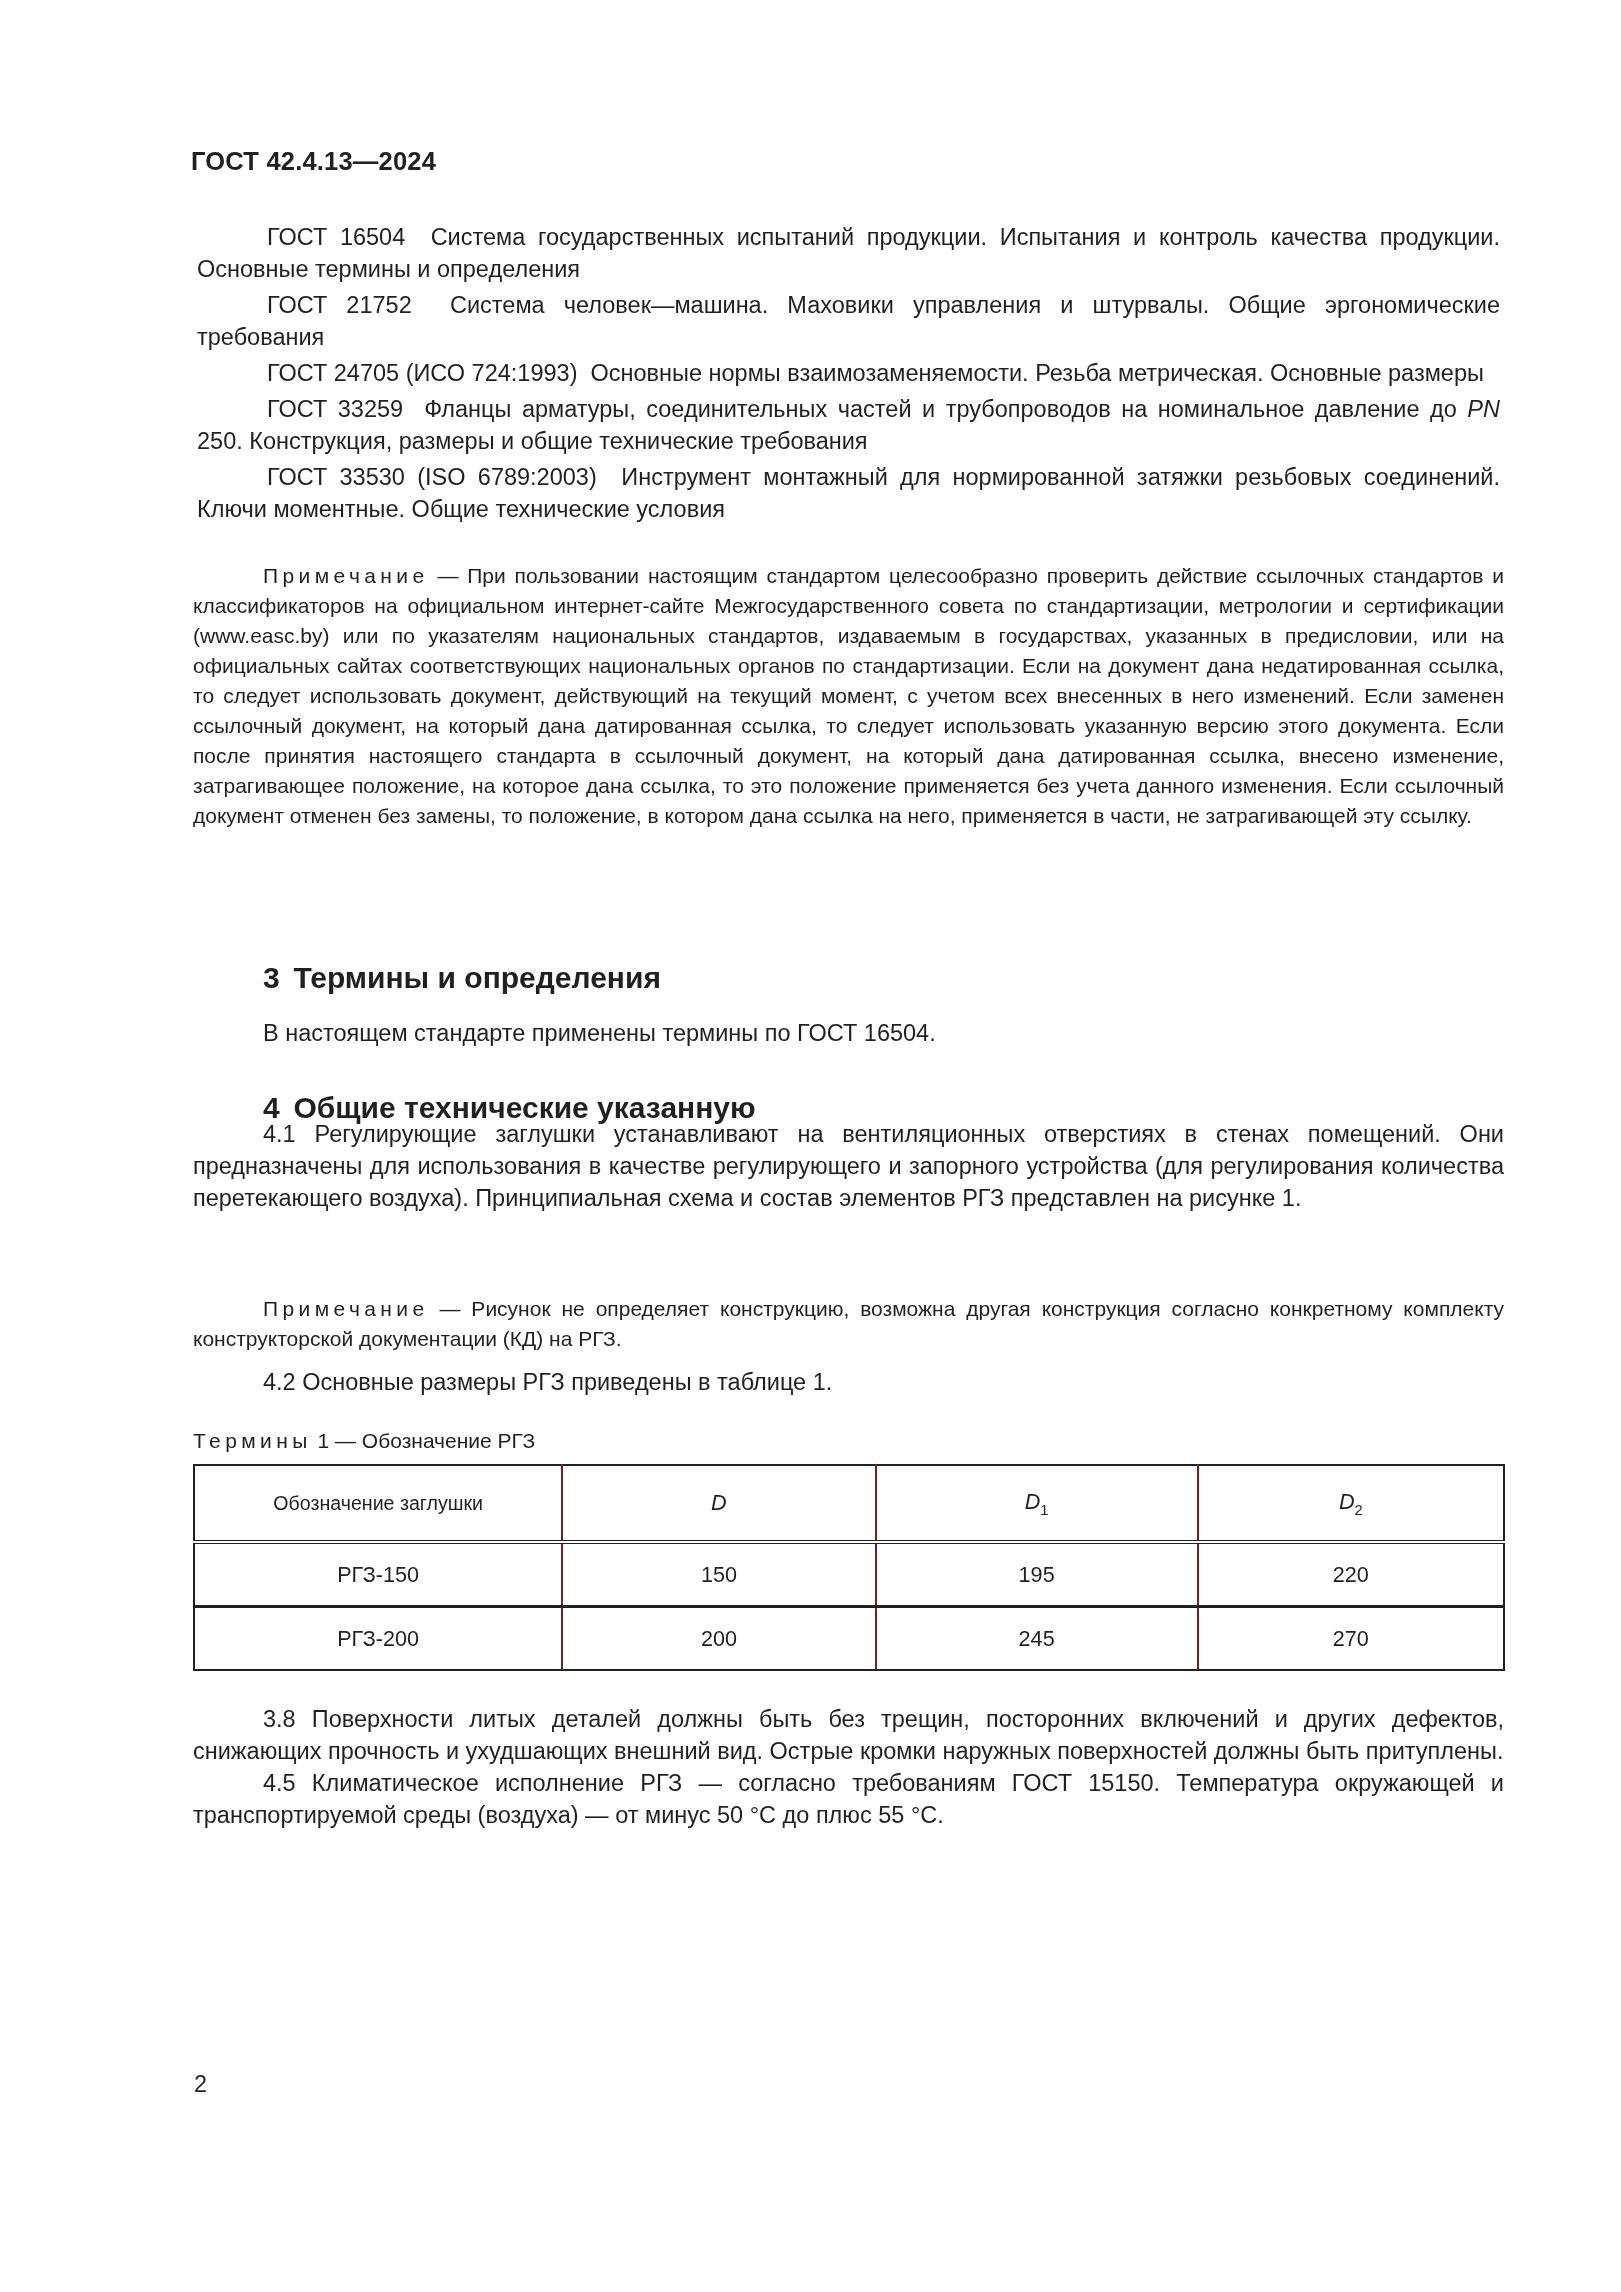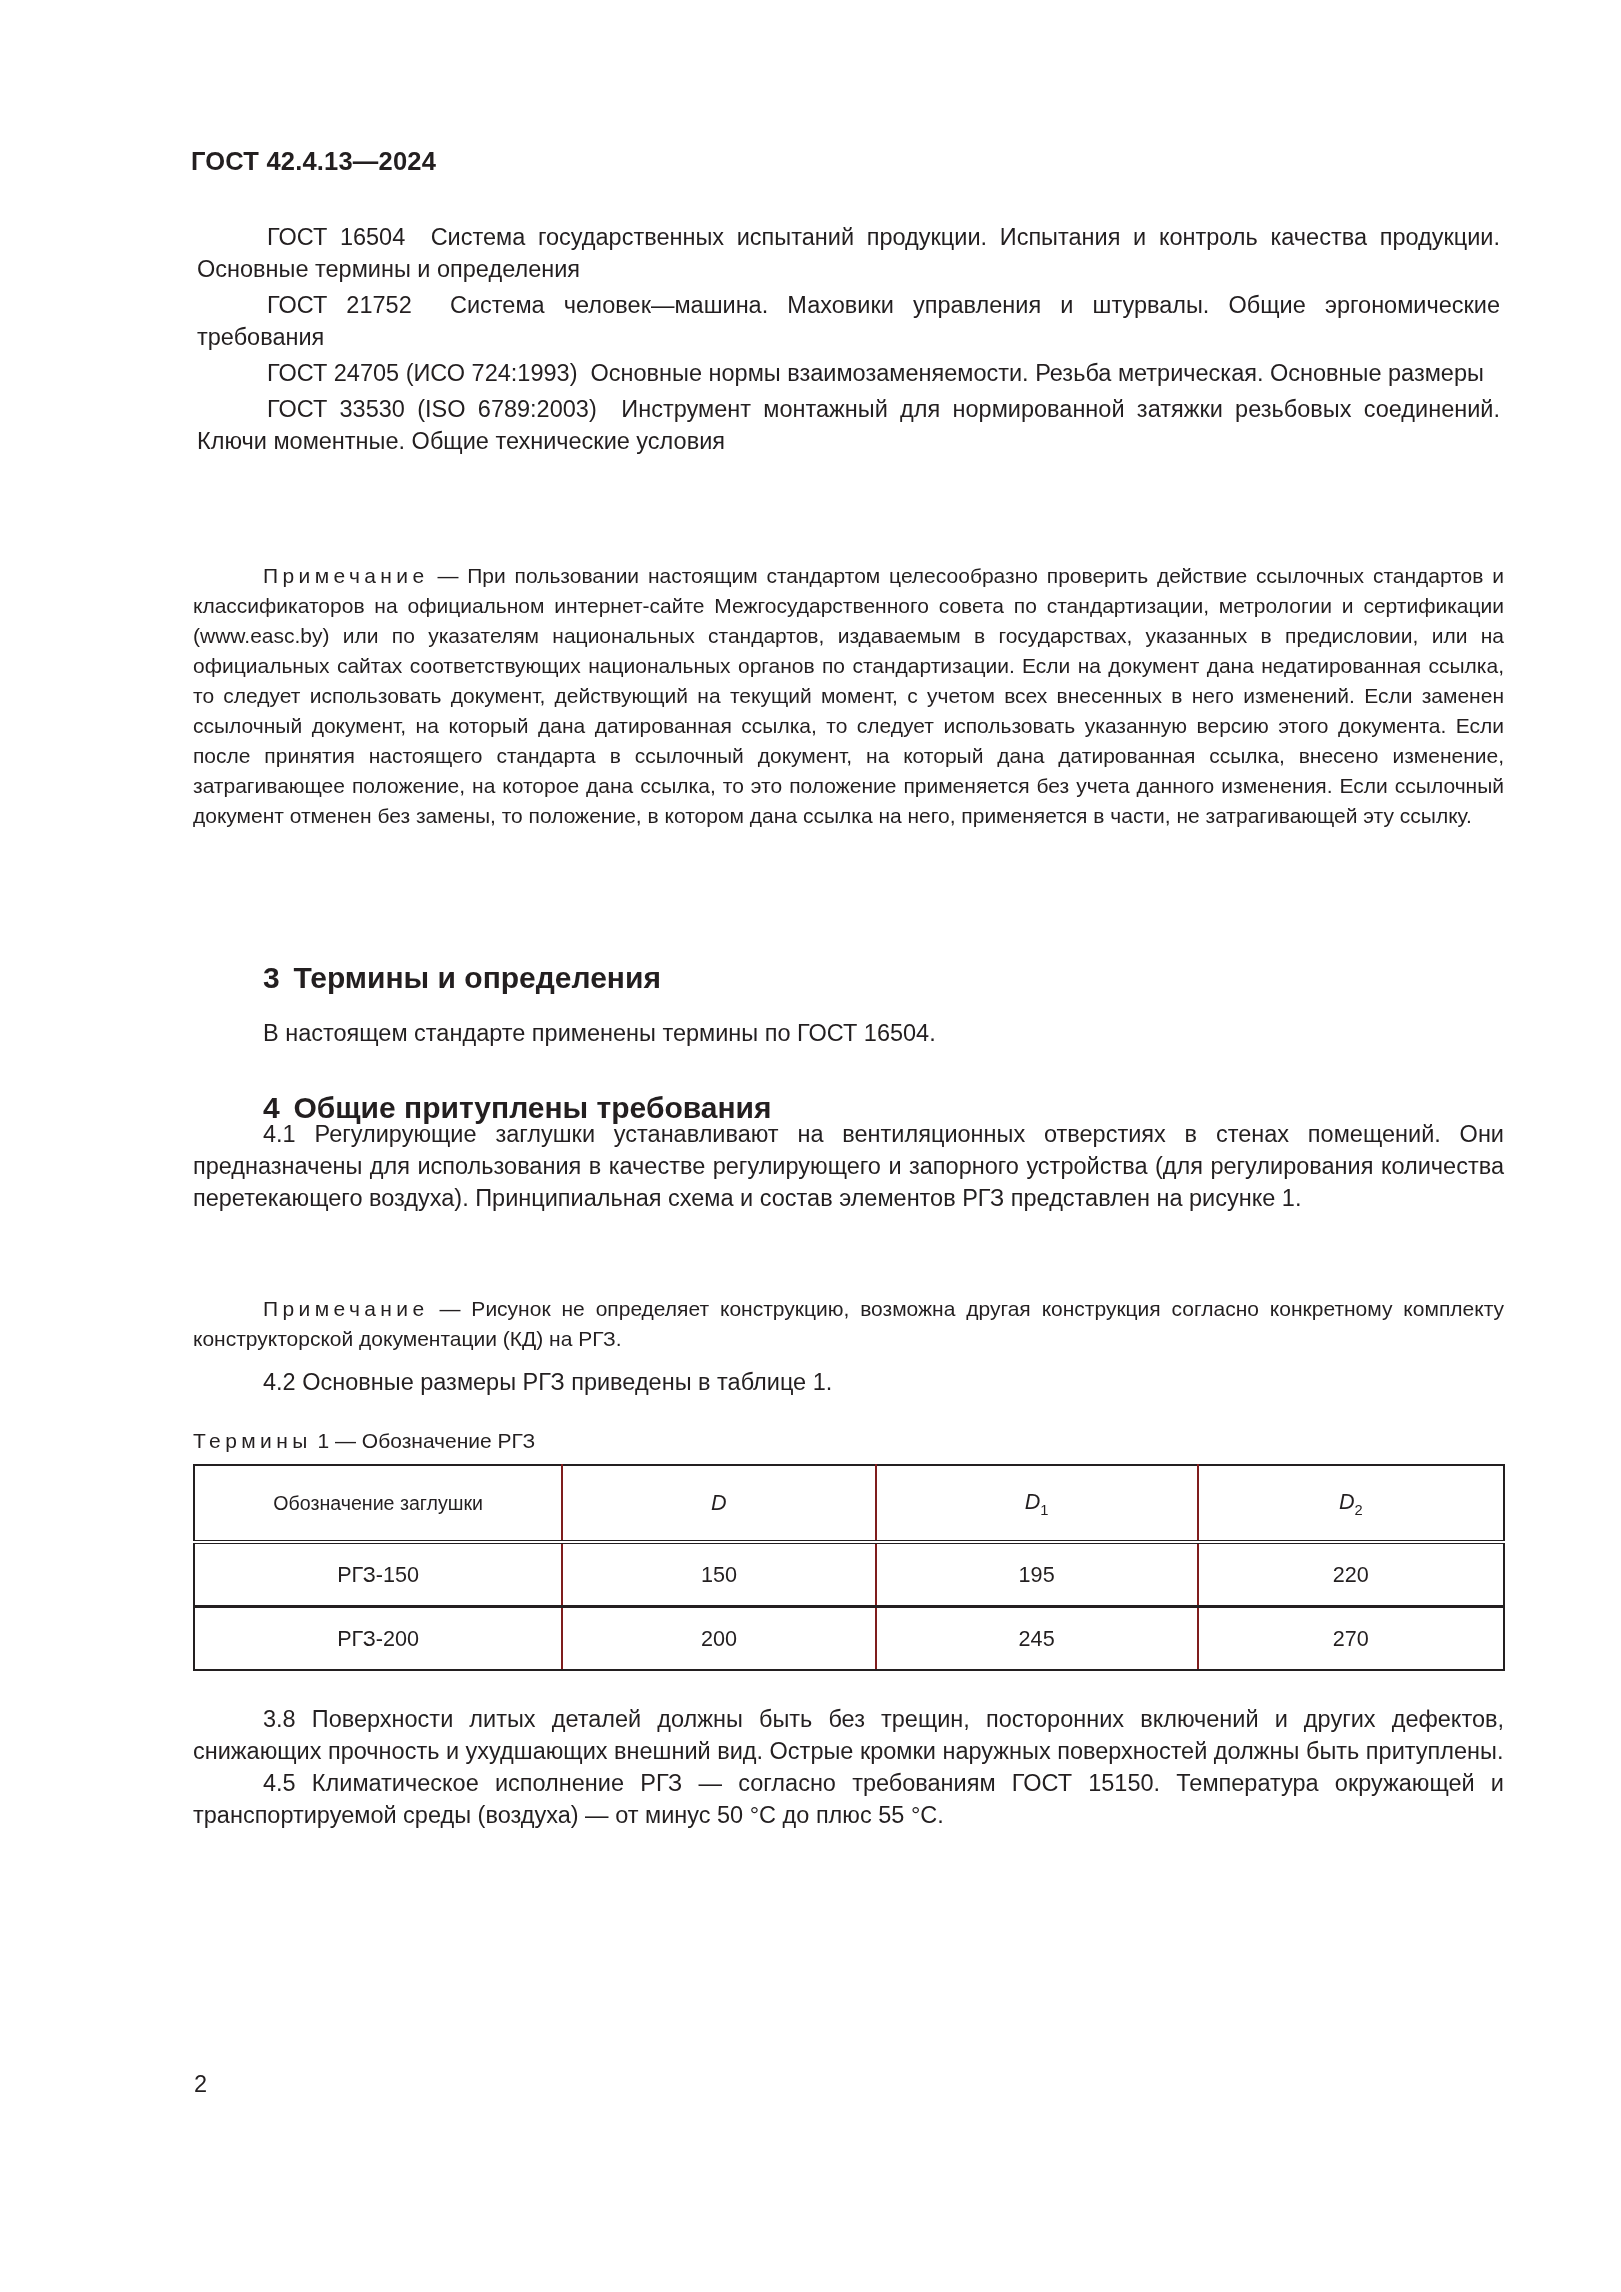--- a/index.html
+++ b/index.html
@@ -34,36 +34,37 @@
 <body>
 
 <div class="page">
 
   <div class="doc-header">ГОСТ 42.4.13—2024</div>
 
   <div class="refs">
     <p><span>ГОСТ 16504</span>&nbsp; <span>Система государственных испытаний продукции. Испытания и контроль качества продукции. Основные термины и определения</span></p>
     <p><span>ГОСТ 21752</span>&nbsp; <span>Система человек—машина. Маховики управления и штурвалы. Общие эргономические требования</span></p>
     <p><span>ГОСТ 24705 (ИСО 724:1993)</span>&nbsp; <span>Основные нормы взаимозаменяемости. Резьба метрическая. Основные размеры</span></p>
+    <p><span>ГОСТ 33259</span>&nbsp; <span>Фланцы арматуры, соединительных частей и трубопроводов на номинальное давление до </span><span class="ital">PN</span><span> 250. Конструкция, размеры и общие технические требования</span></p>
     <p><span>ГОСТ 33530 (ISO 6789:2003)</span>&nbsp; <span>Инструмент монтажный для нормированной затяжки резьбовых соединений. Ключи моментные. Общие технические условия</span></p>
   </div>
 
   <div class="note">
     <p><span class="spaced">Примечание</span> <span>— При пользовании настоящим стандартом целесообразно проверить действие ссылочных стандартов и классификаторов на официальном интернет-сайте Межгосударственного совета по стандартизации, метрологии и сертификации (www.easc.by) или по указателям национальных стандартов, издаваемым в государствах, указанных в предисловии, или на официальных сайтах соответствующих национальных органов по стандартизации. Если на документ дана недатированная ссылка, то следует использовать документ, действующий на текущий момент, с учетом всех внесенных в него изменений. Если заменен ссылочный документ, на который дана датированная ссылка, то следует использовать указанную версию этого документа. Если после принятия настоящего стандарта в ссылочный документ, на который дана датированная ссылка, внесено изменение, затрагивающее положение, на которое дана ссылка, то это положение применяется без учета данного изменения. Если ссылочный документ отменен без замены, то положение, в котором дана ссылка на него, применяется в части, не затрагивающей эту ссылку.</span></p>
   </div>
 
   <div class="h2" style="top: 961px;">
     <span class="num">3</span><span>Термины и определения</span>
   </div>
   <div class="para" style="top: 1017px; left: 70px; width: 1242px;">
     <span>В настоящем стандарте применены термины по ГОСТ 16504.</span>
   </div>
 
   <div class="h2" style="top: 1091px;">
-    <span class="num">4</span><span>Общие притуплены требования</span>
+    <span class="num">4</span><span>Общие технические указанную</span>
   </div>
 
   <div class="para" style="top: 1118px;">
     <p>4.1  Регулирующие заглушки устанавливают на вентиляционных отверстиях в стенах помещений. Они предназначены для использования в качестве регулирующего и запорного устройства (для регулирования количества перетекающего воздуха). Принципиальная схема и состав элементов РГЗ представлен на рисунке 1.</p>
   </div>
 
   <div class="note2">
     <p><span class="spaced">Примечание</span> <span>— Рисунок не определяет конструкцию, возможна другая конструкция согласно конкретному комплекту конструкторской документации (КД) на РГЗ.</span></p>
   </div>
 

